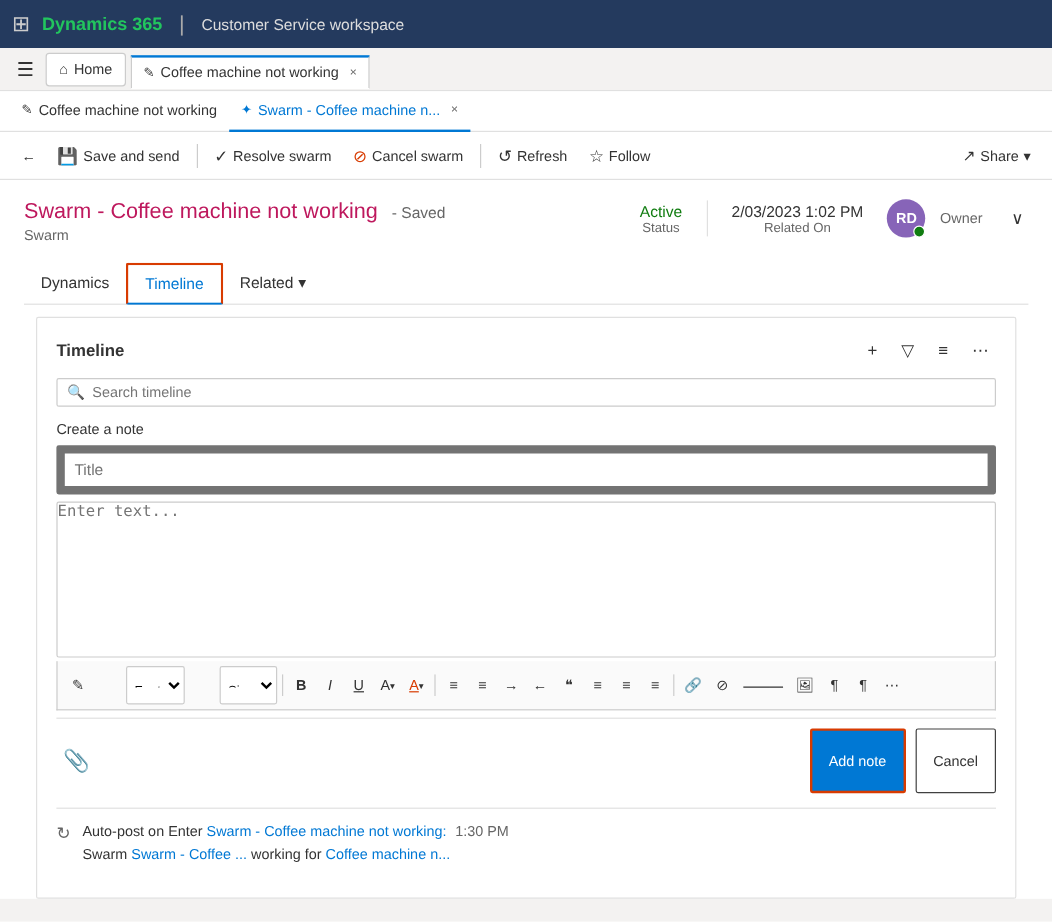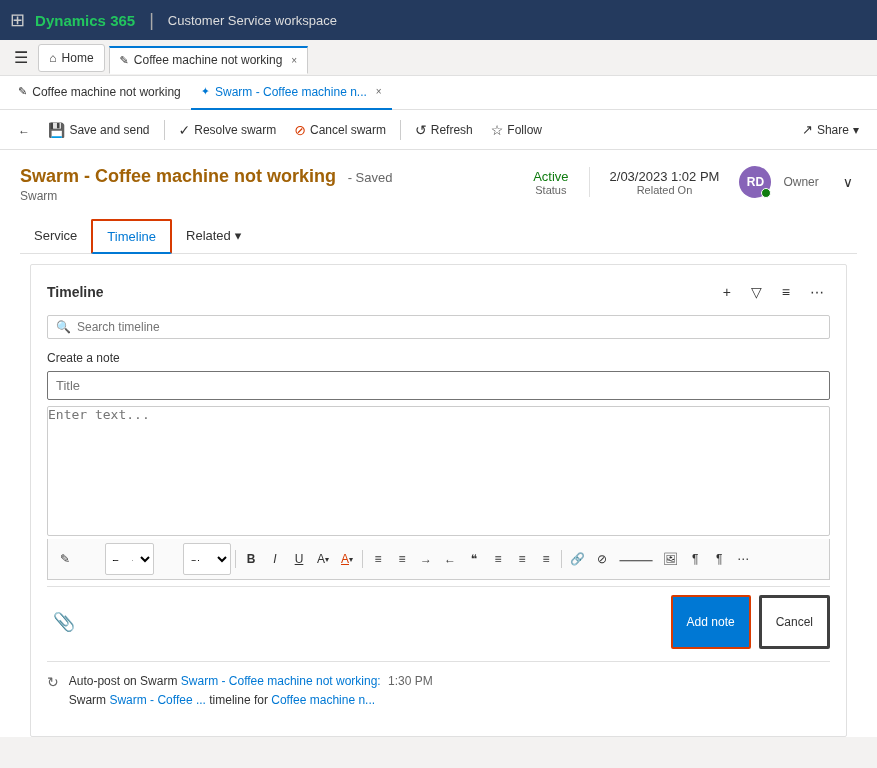--- a/index.html
+++ b/index.html
@@ -87,21 +87,21 @@
       background: white;
       padding: 16px 20px 0 20px;
     }
 
     .record-header {
       display: flex;
       align-items: flex-start;
       justify-content: space-between;
       padding-bottom: 8px;
     }
-    .record-title { font-size: 18px; font-weight: 700; color: #a16207; }
+    .record-title { font-size: 18px; font-weight: 400; color: #be185d; }
     .record-saved { font-size: 13px; color: #666; margin-left: 8px; }
     .record-subtitle { font-size: 12px; color: #666; margin-top: 2px; }
 
     .record-meta {
       display: flex; gap: 20px; align-items: center;
     }
     .meta-item { display: flex; flex-direction: column; align-items: center; }
     .meta-label { font-size: 11px; color: #666; }
     .meta-value { font-size: 13px; font-weight: 500; color: #333; }
     .meta-value.active { color: #107c10; }
@@ -163,21 +163,21 @@
       margin-bottom: 12px;
     }
     .search-bar input {
       border: none; outline: none; font-size: 12px; color: #666; flex: 1; background: transparent;
     }
     .search-icon { color: #666; font-size: 12px; }
 
     .create-note-label { font-size: 12px; color: #333; font-weight: 500; margin-bottom: 6px; }
 
     .note-title-input {
-      width: 100%; border: 1px solid #737373; border-radius: 2px; padding: 6px 8px;
+      width: 100%; border: 7px solid #737373; border-radius: 2px; padding: 6px 8px;
       font-size: 13px; color: #a0a0a0; outline: none; margin-bottom: 6px;
     }
 
     .note-text-area {
       width: 100%; border: 1px solid #ccc; border-radius: 2px; padding: 0;
       font-size: 13px; color: #be185d; min-height: 130px; outline: none; resize: none;
     }
 
     
     .rte-toolbar {
@@ -205,21 +205,21 @@
       background: none; border: none; cursor: pointer; color: #d83b01; font-size: 18px;
       padding: 2px 6px;
     }
     .action-btns { display: flex; gap: 8px; }
     .add-note-btn {
       background: #0078d4; border: 2px solid #d83b01; color: white;
       padding: 18px 14px; border-radius: 2px; font-size: 12px; cursor: pointer;
       font-weight: 500;
     }
     .cancel-note-btn {
-      background: white; border: 3px solid #404040; color: #333;
+      background: white; border: 1px solid #404040; color: #333;
       padding: 5px 14px; border-radius: 2px; font-size: 12px; cursor: pointer;
     }
 
     
     .auto-post {
       display: flex; align-items: flex-start; gap: 10px;
       padding: 10px 0; border-top: 1px solid #e0e0e0; margin-top: 4px;
     }
     .auto-post-icon { color: #666; font-size: 14px; margin-top: 2px; }
     .auto-post-text { font-size: 12px; color: #333; line-height: 1.6; }
@@ -319,21 +319,21 @@
           <span>RD</span>
           <div class="avatar-online"></div>
         </div>
         <span class="owner-label">Owner</span>
       </div>
       <button class="chevron-btn">∨</button>
     </div>
   </div>
 
   <div class="sub-tabs">
-    <div class="sub-tab">Service</div>
+    <div class="sub-tab">Dynamics</div>
     <div class="sub-tab active sub-tab-outline">Timeline</div>
     <div class="sub-tab sub-tab-related">
       <span>Related</span>
       <span>▾</span>
     </div>
   </div>
 
   <div class="timeline-section">
     
     <div class="timeline-header">
@@ -403,26 +403,26 @@
       <div class="action-btns">
         <button class="add-note-btn">Add note</button>
         <button class="cancel-note-btn">Cancel</button>
       </div>
     </div>
 
     
     <div class="auto-post">
       <span class="auto-post-icon">↻</span>
       <div class="auto-post-text">
-        <span>Auto-post on Swarm</span>
+        <span>Auto-post on Enter</span>
         <a href="#">Swarm - Coffee machine not working:</a>
         <span class="auto-post-time">1:30 PM</span>
         <br>
         <span>Swarm</span>
         <a href="#"> </a>
         <a href="#">Swarm - Coffee ...</a>
-        <span> timeline for</span>
+        <span> working for</span>
         <a href="#">Coffee machine n...</a>
       </div>
     </div>
 
   </div>
 </div>
 
 </body></html>

